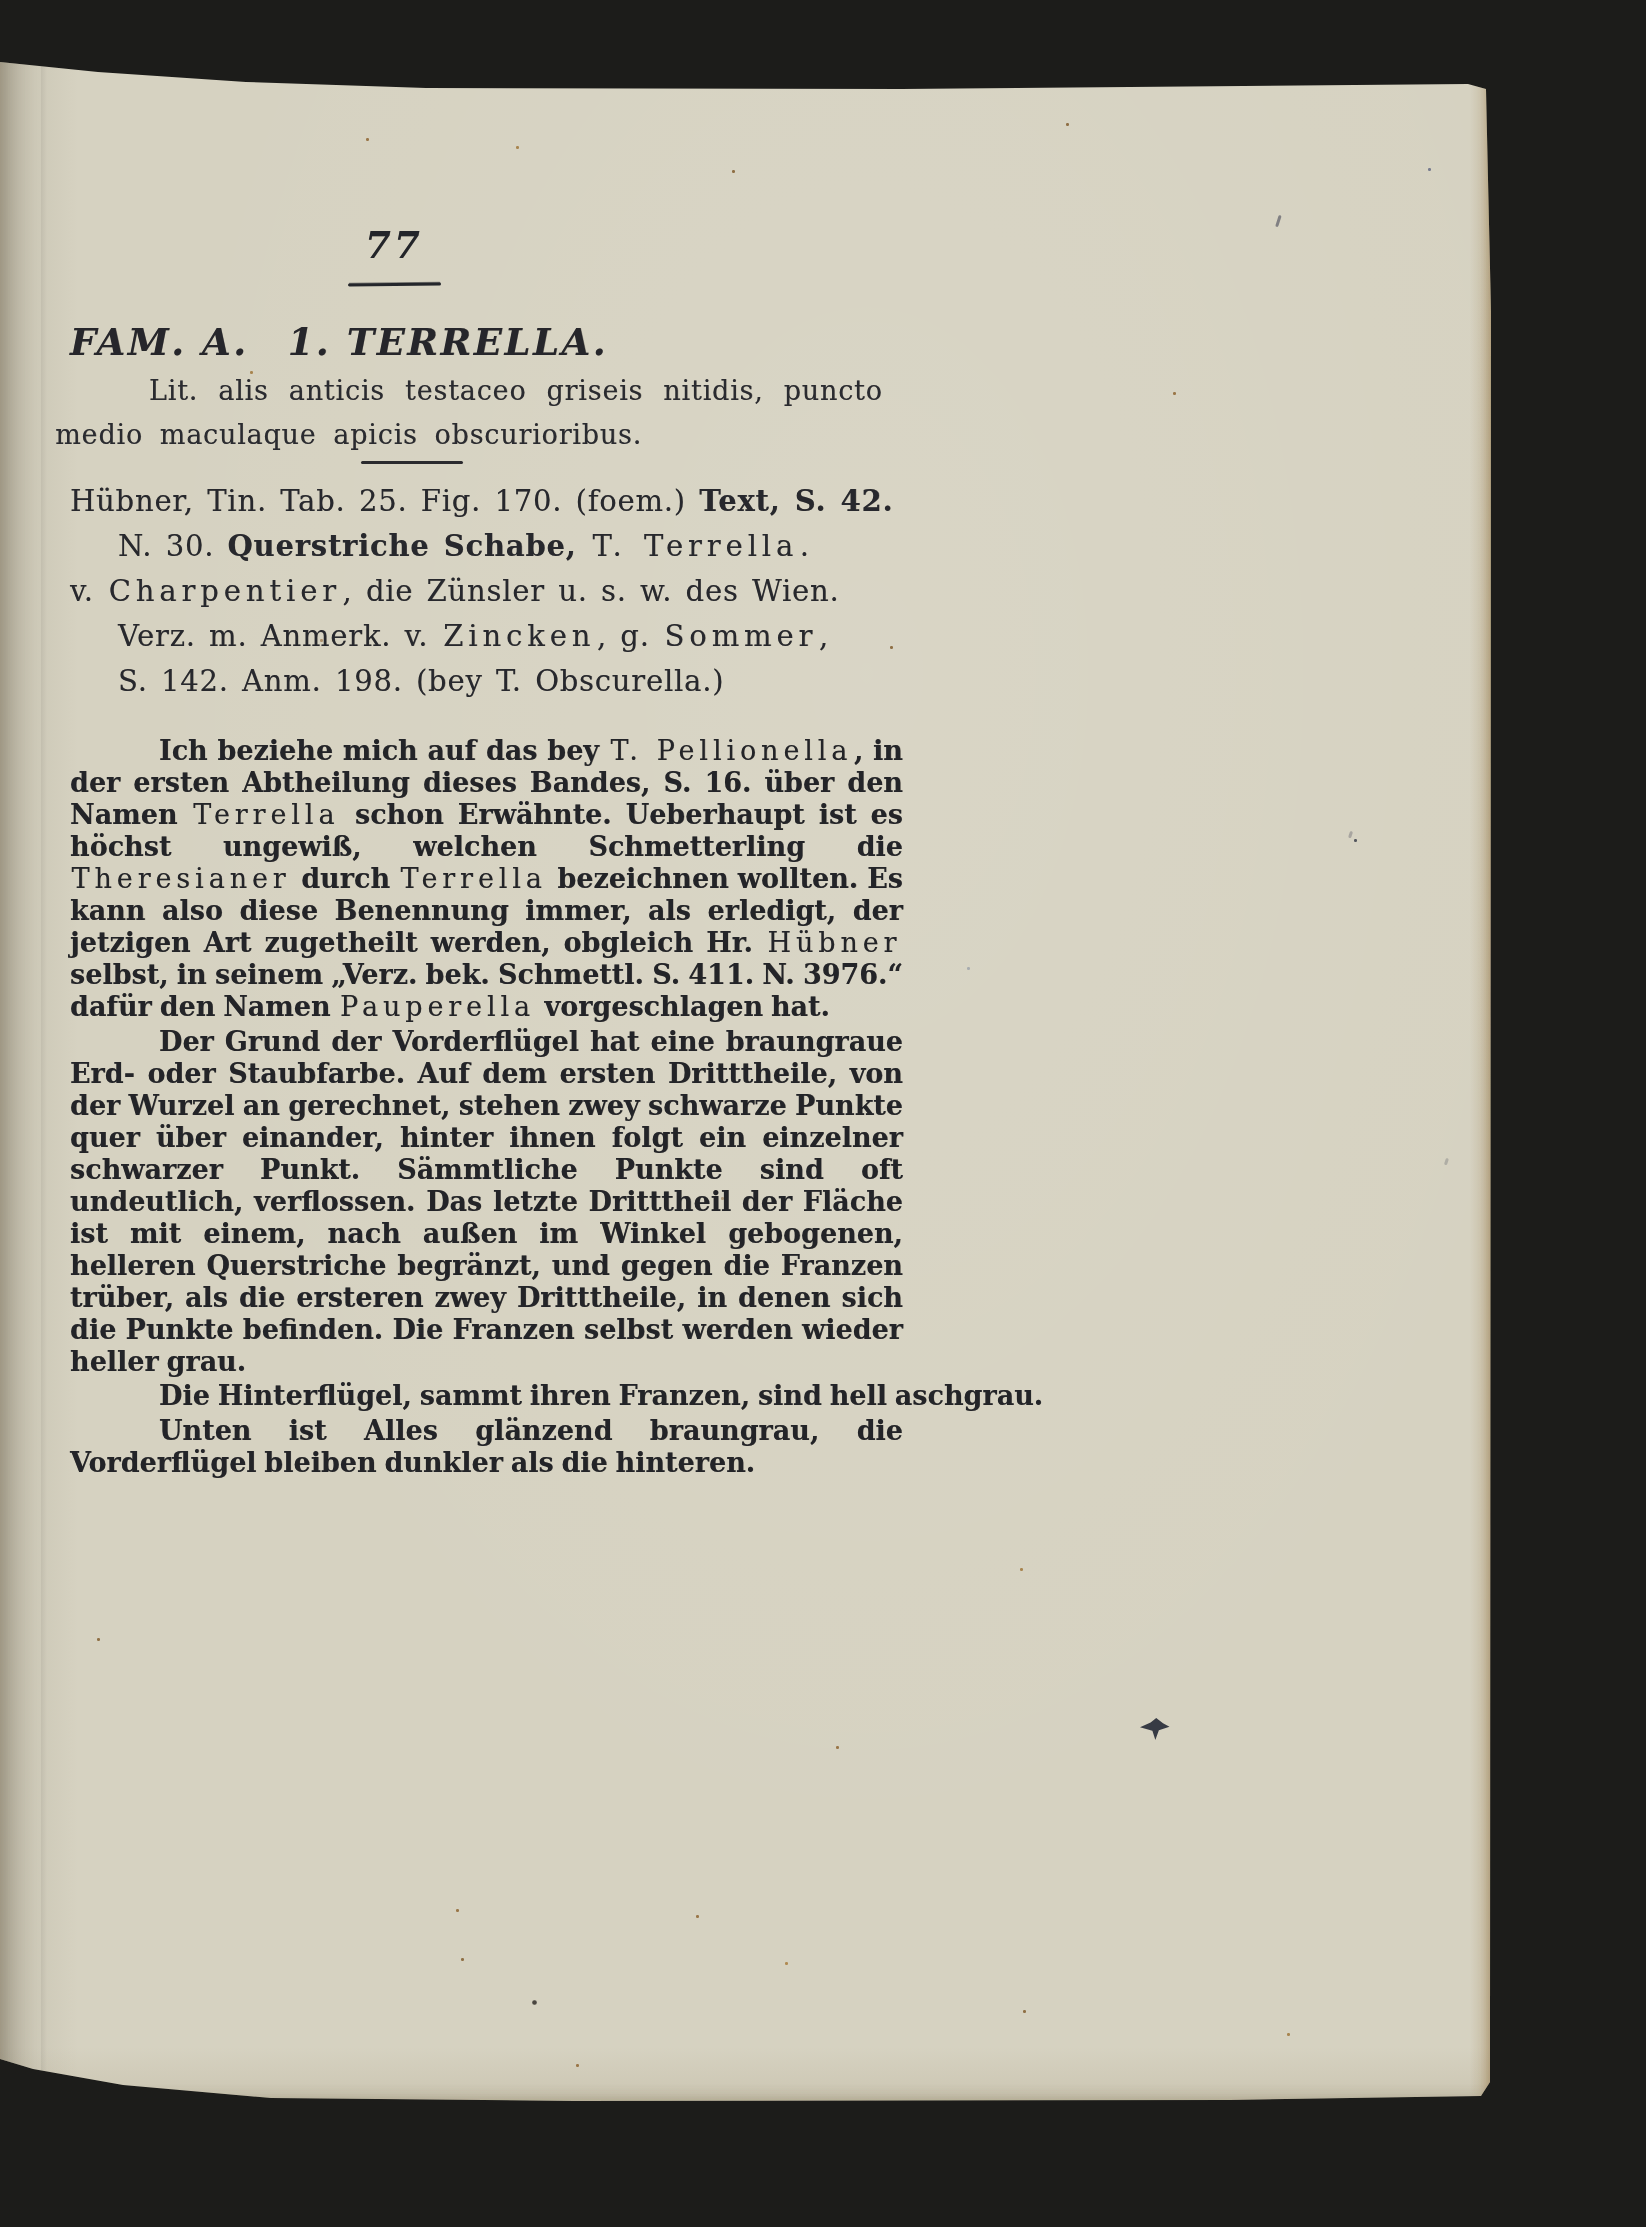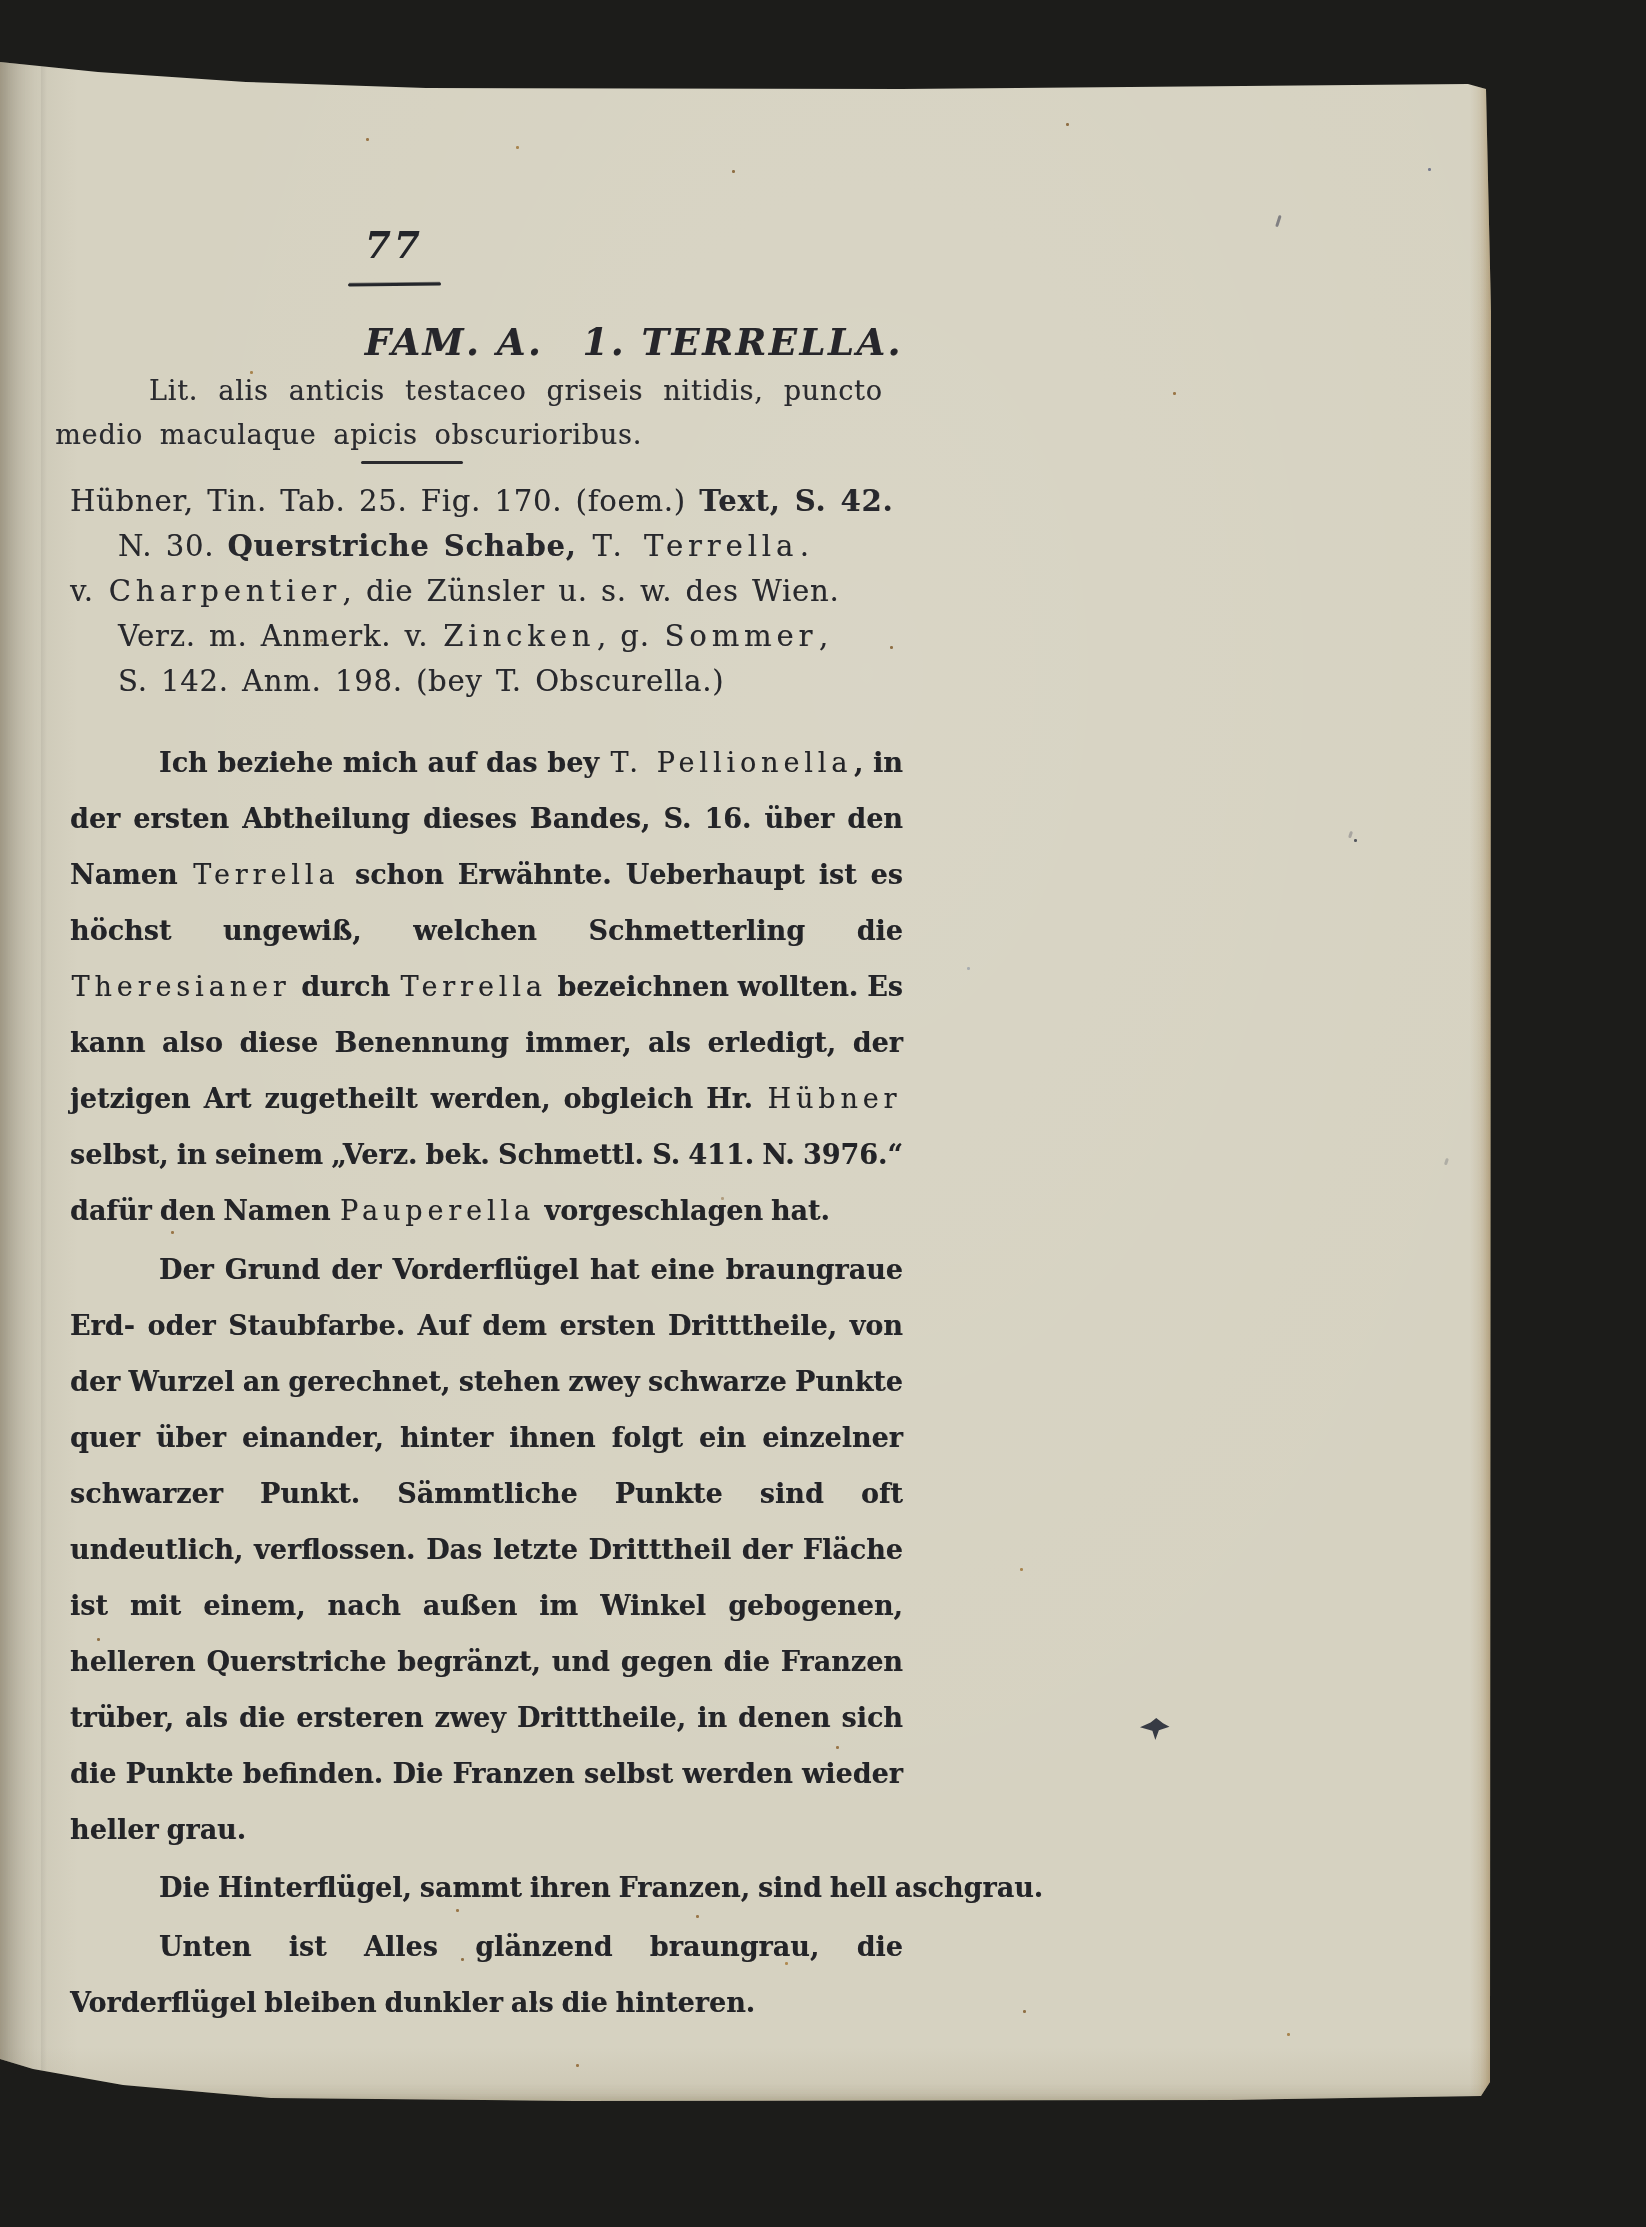--- a/index.html
+++ b/index.html
@@ -71,21 +71,21 @@
     text-align:center;font-style:italic;font-weight:700;
     font-size:37px;letter-spacing:3.3px;color:#23252a;
   }
   .pn-rule{
     position:absolute;left:348px;top:283px;width:93px;height:3.3px;
     background:#24262b;border-radius:1.6px;transform:rotate(-0.6deg);
     box-shadow:0 -1.6px 0 -0.8px rgba(36,38,43,0.5);
   }
   .heading{
     position:absolute;left:70px;top:320px;width:833px;
-    text-align:right;font-style:italic;font-weight:700;
+    text-align:left;font-style:italic;font-weight:700;
     font-size:37px;letter-spacing:2.5px;white-space:nowrap;
   }
   .heading .gap{display:inline-block;width:39px;}
   .diagnosis{
     position:absolute;left:70px;top:369px;width:830px;
     font-size:27px;line-height:44px;letter-spacing:0.8px;color:#2a2b30;
   }
   .diagnosis .l1{display:block;padding-left:79px;word-spacing:10.7px;}
   .diagnosis .l2{display:block;margin-left:-14.8px;word-spacing:7.4px;}
   .mid-rule{
@@ -96,21 +96,21 @@
     position:absolute;left:70px;top:479px;width:869px;
     font-size:29px;line-height:45px;letter-spacing:0.8px;word-spacing:3.3px;
     color:#27282d;
   }
   .cit-line{white-space:nowrap;}
   .cit-line.hang{margin-left:48px;}
   .body-text{
     position:absolute;left:70px;top:735px;width:833px;
   }
   .body-text p{
-    font-size:27px;line-height:56px;font-weight:700;
+    font-size:27px;line-height:32px;font-weight:700;
     text-align:justify;text-indent:89px;word-spacing:-1.6px;
     color:#232428;margin-bottom:2.5px;
   }
   .body-text p.oneline{white-space:nowrap;text-align:center;}
   .frak{font-weight:700;margin-top:39px;}
   .ant{font-weight:400;}
   .sp{font-weight:400;letter-spacing:4.9px;padding:0 1.6px;}
 </style>
 </head>
 <body>

